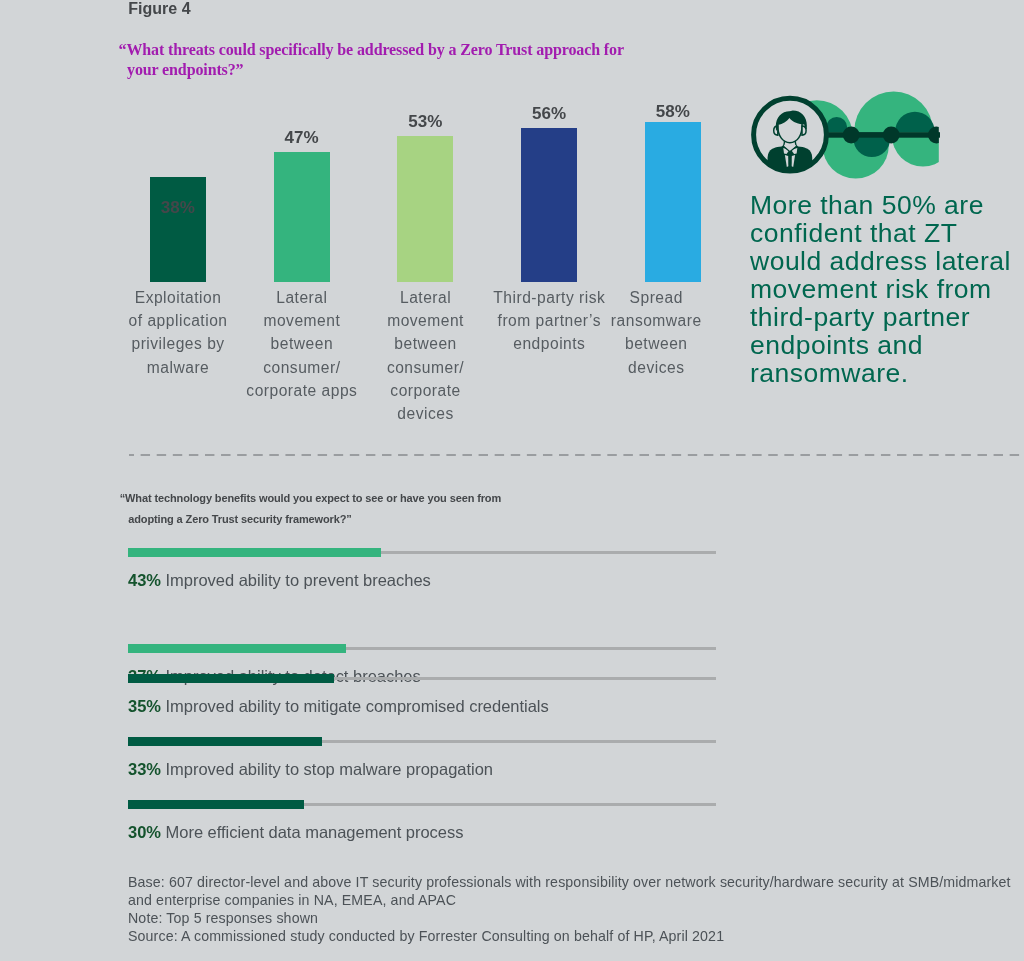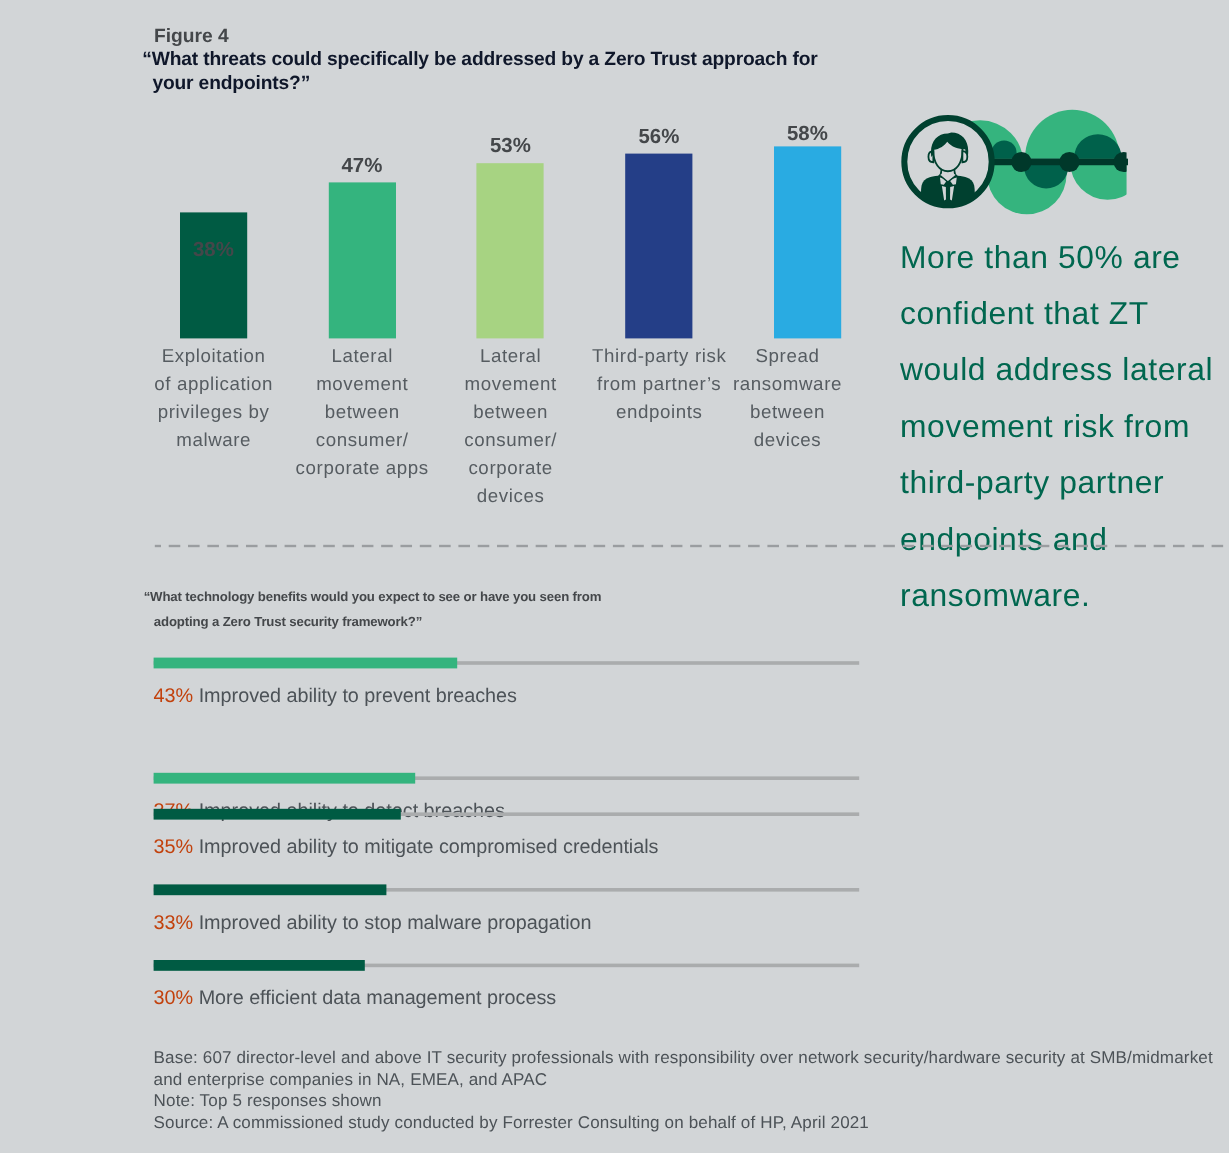--- a/index.html
+++ b/index.html
@@ -2,50 +2,50 @@
 <html><head>
 <meta charset="utf-8">
 <style>
   html,body{margin:0;padding:0;}
   body{width:1024px;height:961px;background:#d2d5d7;
        font-family:"Liberation Sans",sans-serif;overflow:hidden;position:relative;}
   .page{position:absolute;left:0;top:0;width:1024px;height:961px;}
   .abs{position:absolute;}
 
   
-  #figure-label{left:128.3px;top:22px;font-size:16px;font-weight:bold;color:#44474a;letter-spacing:0;}
-  #fig-question{left:118.5px;top:39.6px;width:660px;font-size:16px;font-weight:bold;color:#0f172a;
-                line-height:20.4px;letter-spacing:-0.12px;white-space:nowrap;}
+  #figure-label{left:128.3px;top:0;font-size:16px;font-weight:bold;color:#44474a;letter-spacing:0;}
+  #fig-question{left:118.5px;top:39.6px;width:660px;font-size:16px;font-weight:bold;color:#a21caf;
+                line-height:20.4px;letter-spacing:-0.12px;white-space:nowrap;font-family:Liberation Serif, serif;}
   #fig-question .l2{padding-left:8.5px;display:block;}
 
   
   #barchart{left:0;top:0;width:1024px;height:440px;}
   .bar{position:absolute;width:56px;}
   .barval{position:absolute;width:80px;text-align:center;font-size:17px;font-weight:bold;color:#44474a;}
   .barcat{position:absolute;width:140px;text-align:center;font-size:15.6px;color:#565c61;line-height:23.2px;white-space:nowrap;letter-spacing:0.5px;text-indent:0.5px;}
 
   
   #callout-icon-wrap{left:740px;top:80px;width:200px;height:100px;}
-  #callout-text{left:750px;top:190.9px;width:268px;font-size:26.5px;color:#00674f;line-height:47px;
+  #callout-text{left:750px;top:190.9px;width:268px;font-size:26.5px;color:#00674f;line-height:28px;
                 letter-spacing:0.5px;}
 
   
   #divider{left:128.9px;top:454.3px;width:901px;height:2.1px;
     background-image:linear-gradient(to right,#9a9da0 0 9.6px,rgba(0,0,0,0) 9.6px 16.1px);
     background-size:16.1px 2.1px;background-position:-4.5px 0;background-repeat:repeat-x;}
 
   
   #sec2-question{left:119.7px;top:487.7px;width:680px;font-size:11px;font-weight:bold;color:#44474a;
                  line-height:21.6px;letter-spacing:-0.12px;white-space:nowrap;}
   #sec2-question .l2{padding-left:8.5px;display:block;}
   .prow{position:absolute;left:0;width:1024px;height:60px;}
   .ptrack{position:absolute;left:128px;top:3px;width:588px;height:3px;background:#aaacad;}
   .pfill{position:absolute;left:128px;top:0px;height:9px;}
   .plabel{position:absolute;left:128px;top:22.8px;font-size:16.5px;color:#4c5257;white-space:nowrap;letter-spacing:-0.02px;}
-  .plabel b{font-weight:normal;color:#c2410c;}
+  .plabel b{font-weight:bold;color:#14532d;}
 
   
   #footnote{left:128px;top:872.5px;font-size:14.2px;color:#4c5257;line-height:18px;letter-spacing:0.125px;}
   #footnote div{white-space:nowrap;}
 </style>
 </head>
 <body>
 
 <div class="page">
 

